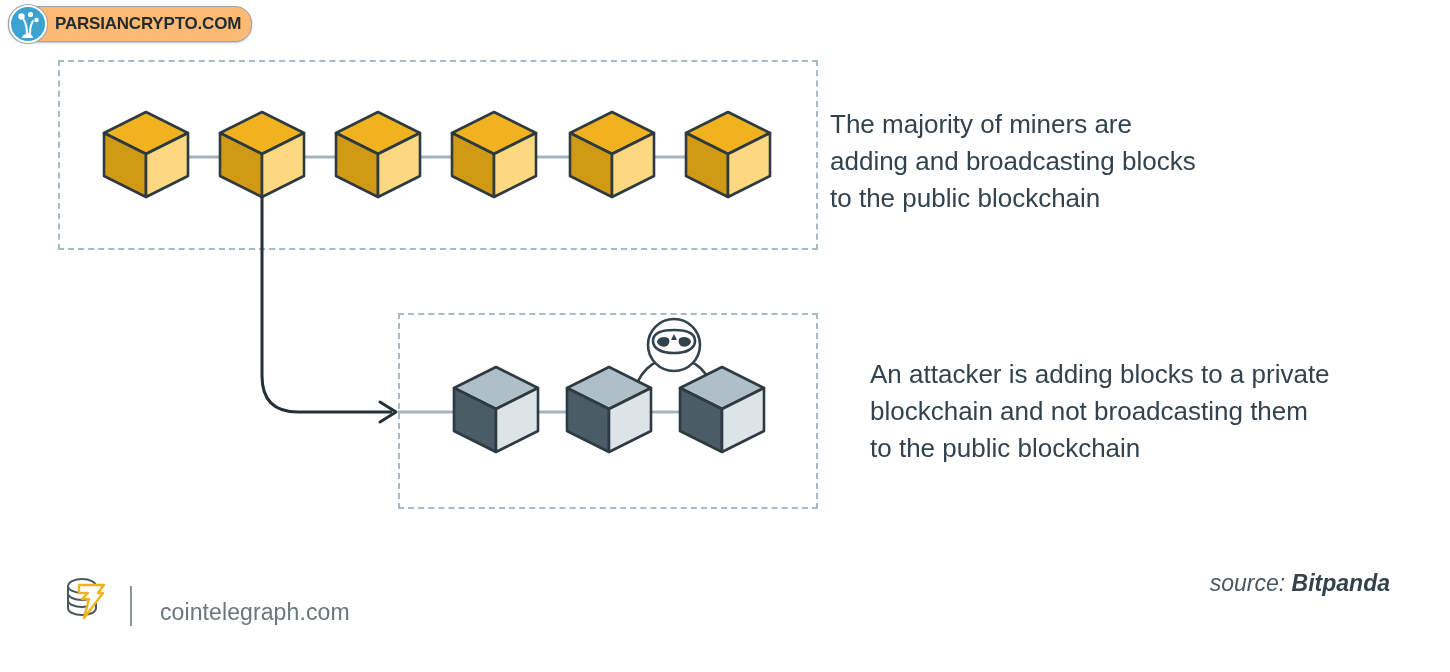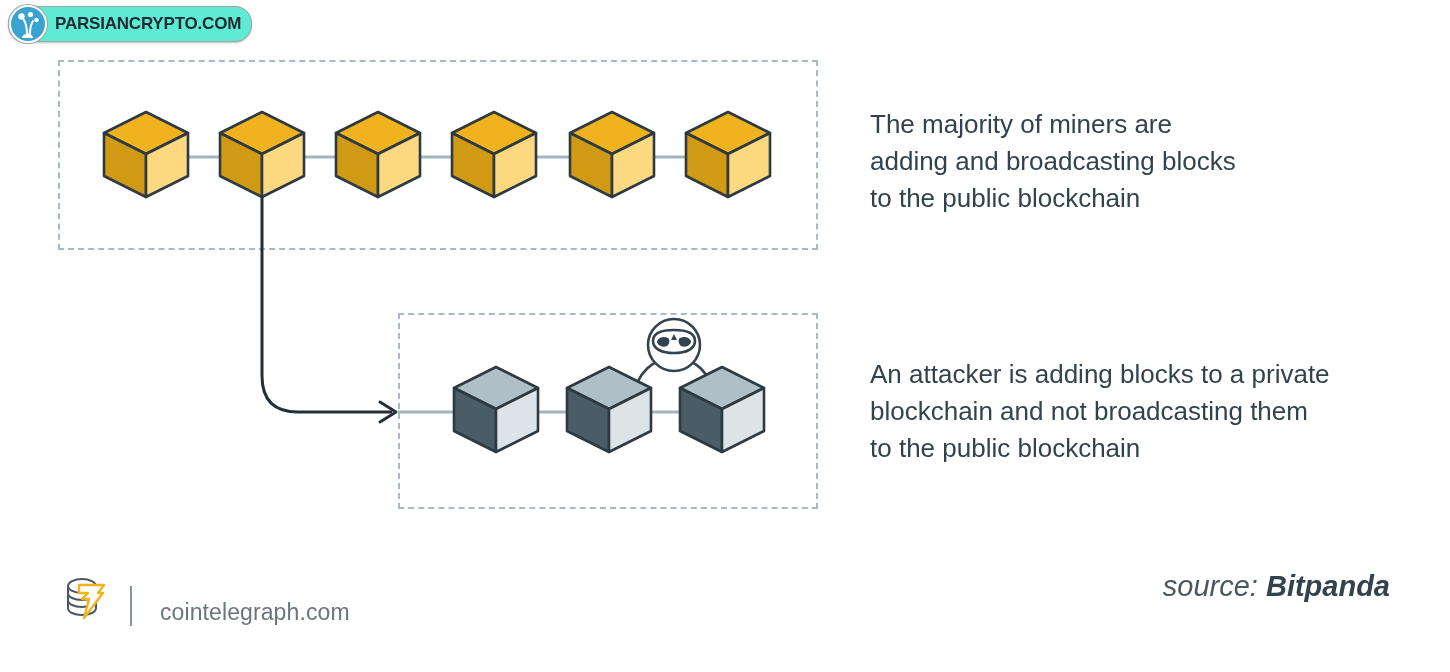--- a/index.html
+++ b/index.html
@@ -21,21 +21,21 @@
   
   .watermark {
     position: absolute;
     left: 8px;
     top: 6px;
     height: 34px;
     display: flex;
     align-items: center;
     border: 1px solid #9aa4aa;
     border-radius: 17px;
-    background: #5eead4;
+    background: #fdba74;
     padding-right: 10px;
     box-shadow: 0 1px 2px rgba(0,0,0,.25);
     z-index: 40;
   }
   .watermark-icon {
     width: 34px;
     height: 34px;
     border-radius: 50%;
     background: #3ba3d0;
     border: 2px solid #ffffff;
@@ -71,21 +71,21 @@
   }
 
   
   .caption {
     position: absolute;
     color: #33434e;
     font-size: 26px;
     line-height: 37px;
     white-space: pre-line;
   }
-  #caption-public  { left: 870px; top: 106px; width: 540px; }
+  #caption-public  { left: 830px; top: 106px; width: 540px; }
   #caption-private { left: 870px; top: 356px; width: 540px; }
 
   
   .footer {
     position: absolute;
     left: 0;
     top: 556px;
     width: 1450px;
     height: 70px;
   }
@@ -105,21 +105,21 @@
   }
   .footer-site {
     font-size: 23px;
     color: #6b757c;
     letter-spacing: .1px;
   }
   .footer-source {
     position: absolute;
     right: 60px;
     top: 14px;
-    font-size: 29px;
+    font-size: 23px;
     font-style: italic;
     color: #4a5760;
   }
   .footer-source b {
     font-weight: bold;
     color: #33434e;
   }
 </style>
 </head>
 <body>

